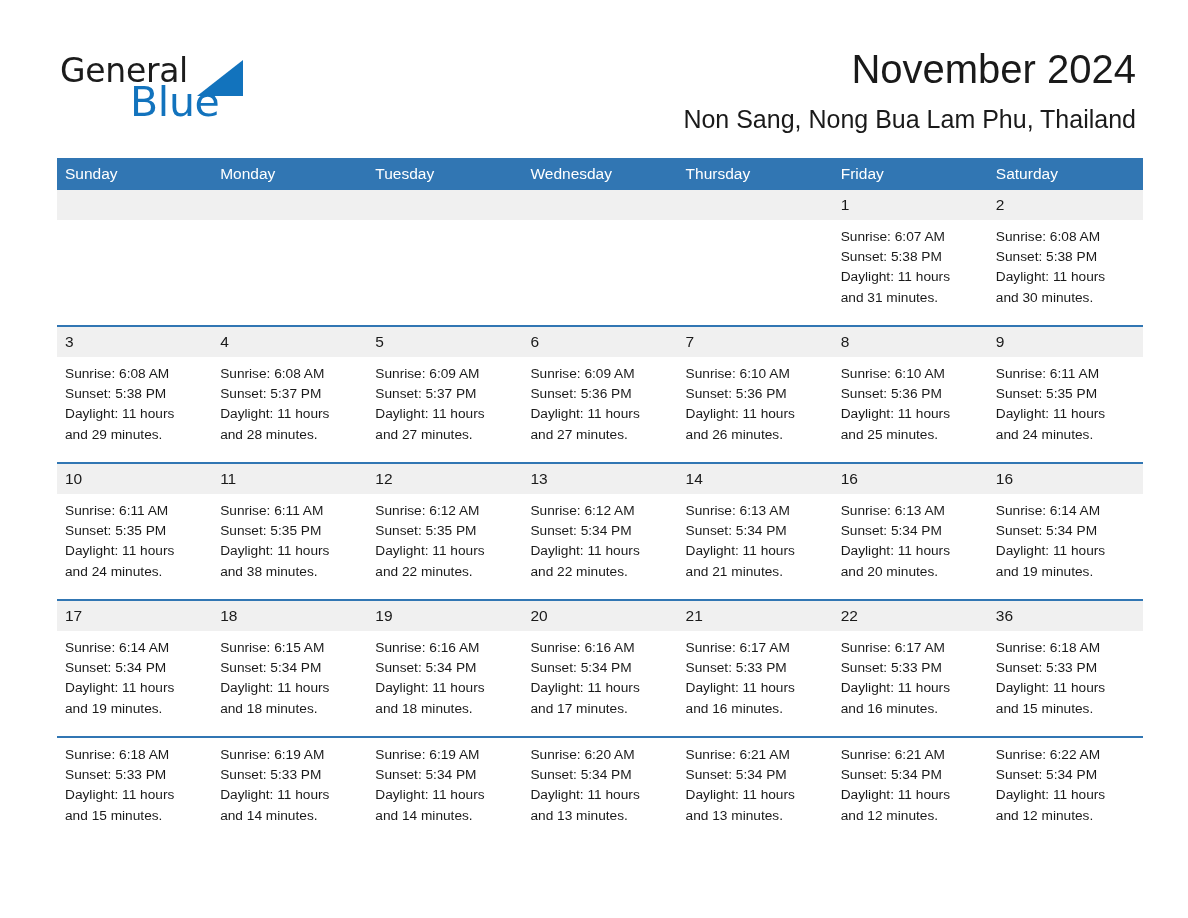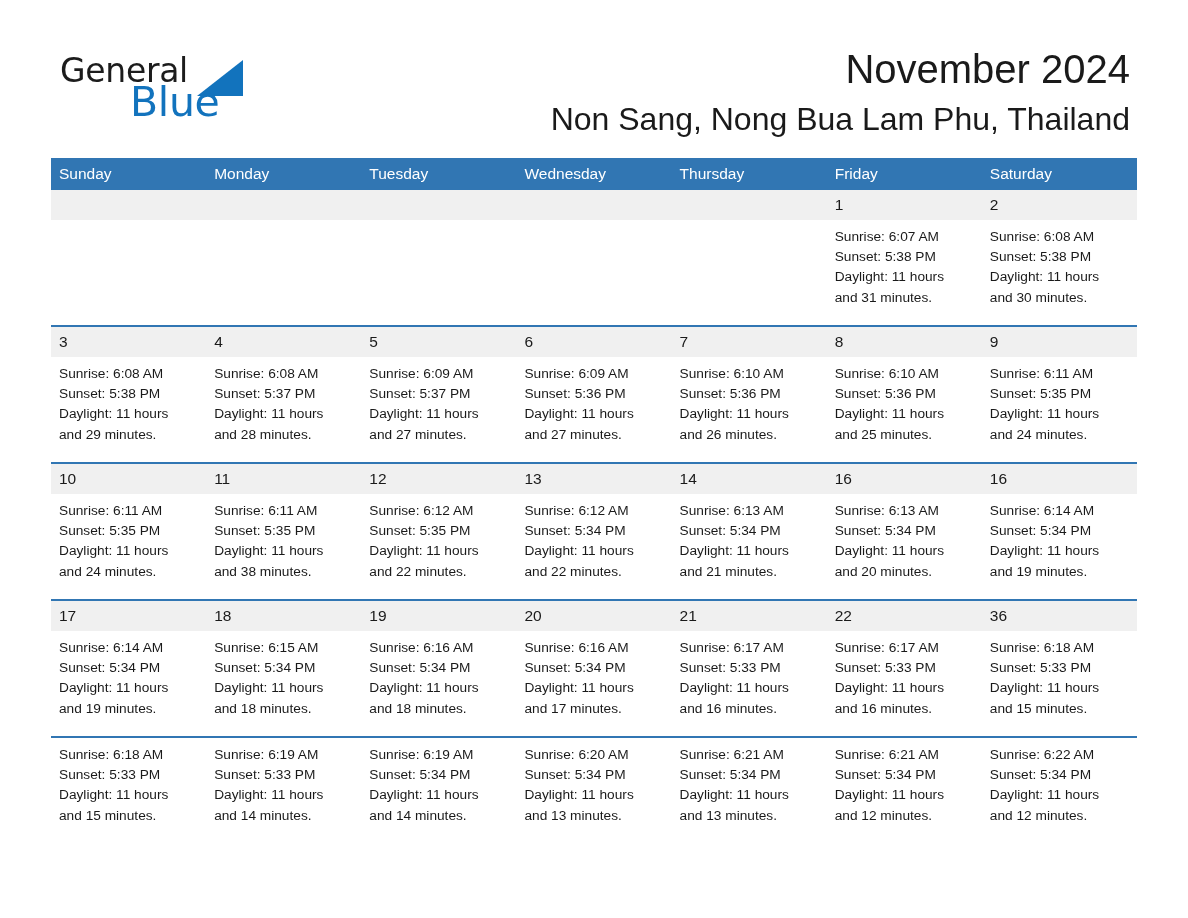--- a/index.html
+++ b/index.html
@@ -68,44 +68,44 @@
     letter-spacing: -0.3px;
     color: #1273bd;
     font-family: "DejaVu Sans", sans-serif;
     font-weight: 400;
     line-height: 38px;
     white-space: nowrap;
   }
 
   .title-block {
     position: absolute;
-    right: 58px;
+    right: 52px;
     top: 44px;
     text-align: right;
   }
   .cal-title {
     font-size: 40px;
     font-weight: 400;
     color: #1a1a1a;
     line-height: 50px;
     white-space: nowrap;
   }
   .cal-subtitle {
     margin-top: 10px;
-    font-size: 32px;
+    font-size: 25px;
     font-weight: 400;
     color: #1a1a1a;
     line-height: 30px;
     white-space: nowrap;
   }
 
   
   .calendar {
     position: absolute;
-    left: 51px;
+    left: 57px;
     top: 158px;
     width: 1086px;
     border-collapse: collapse;
     table-layout: fixed;
   }
   .calendar col { width: 155.14px; }
 
   .dow-row th {
     background: #3176b3;
     color: #ffffff;

